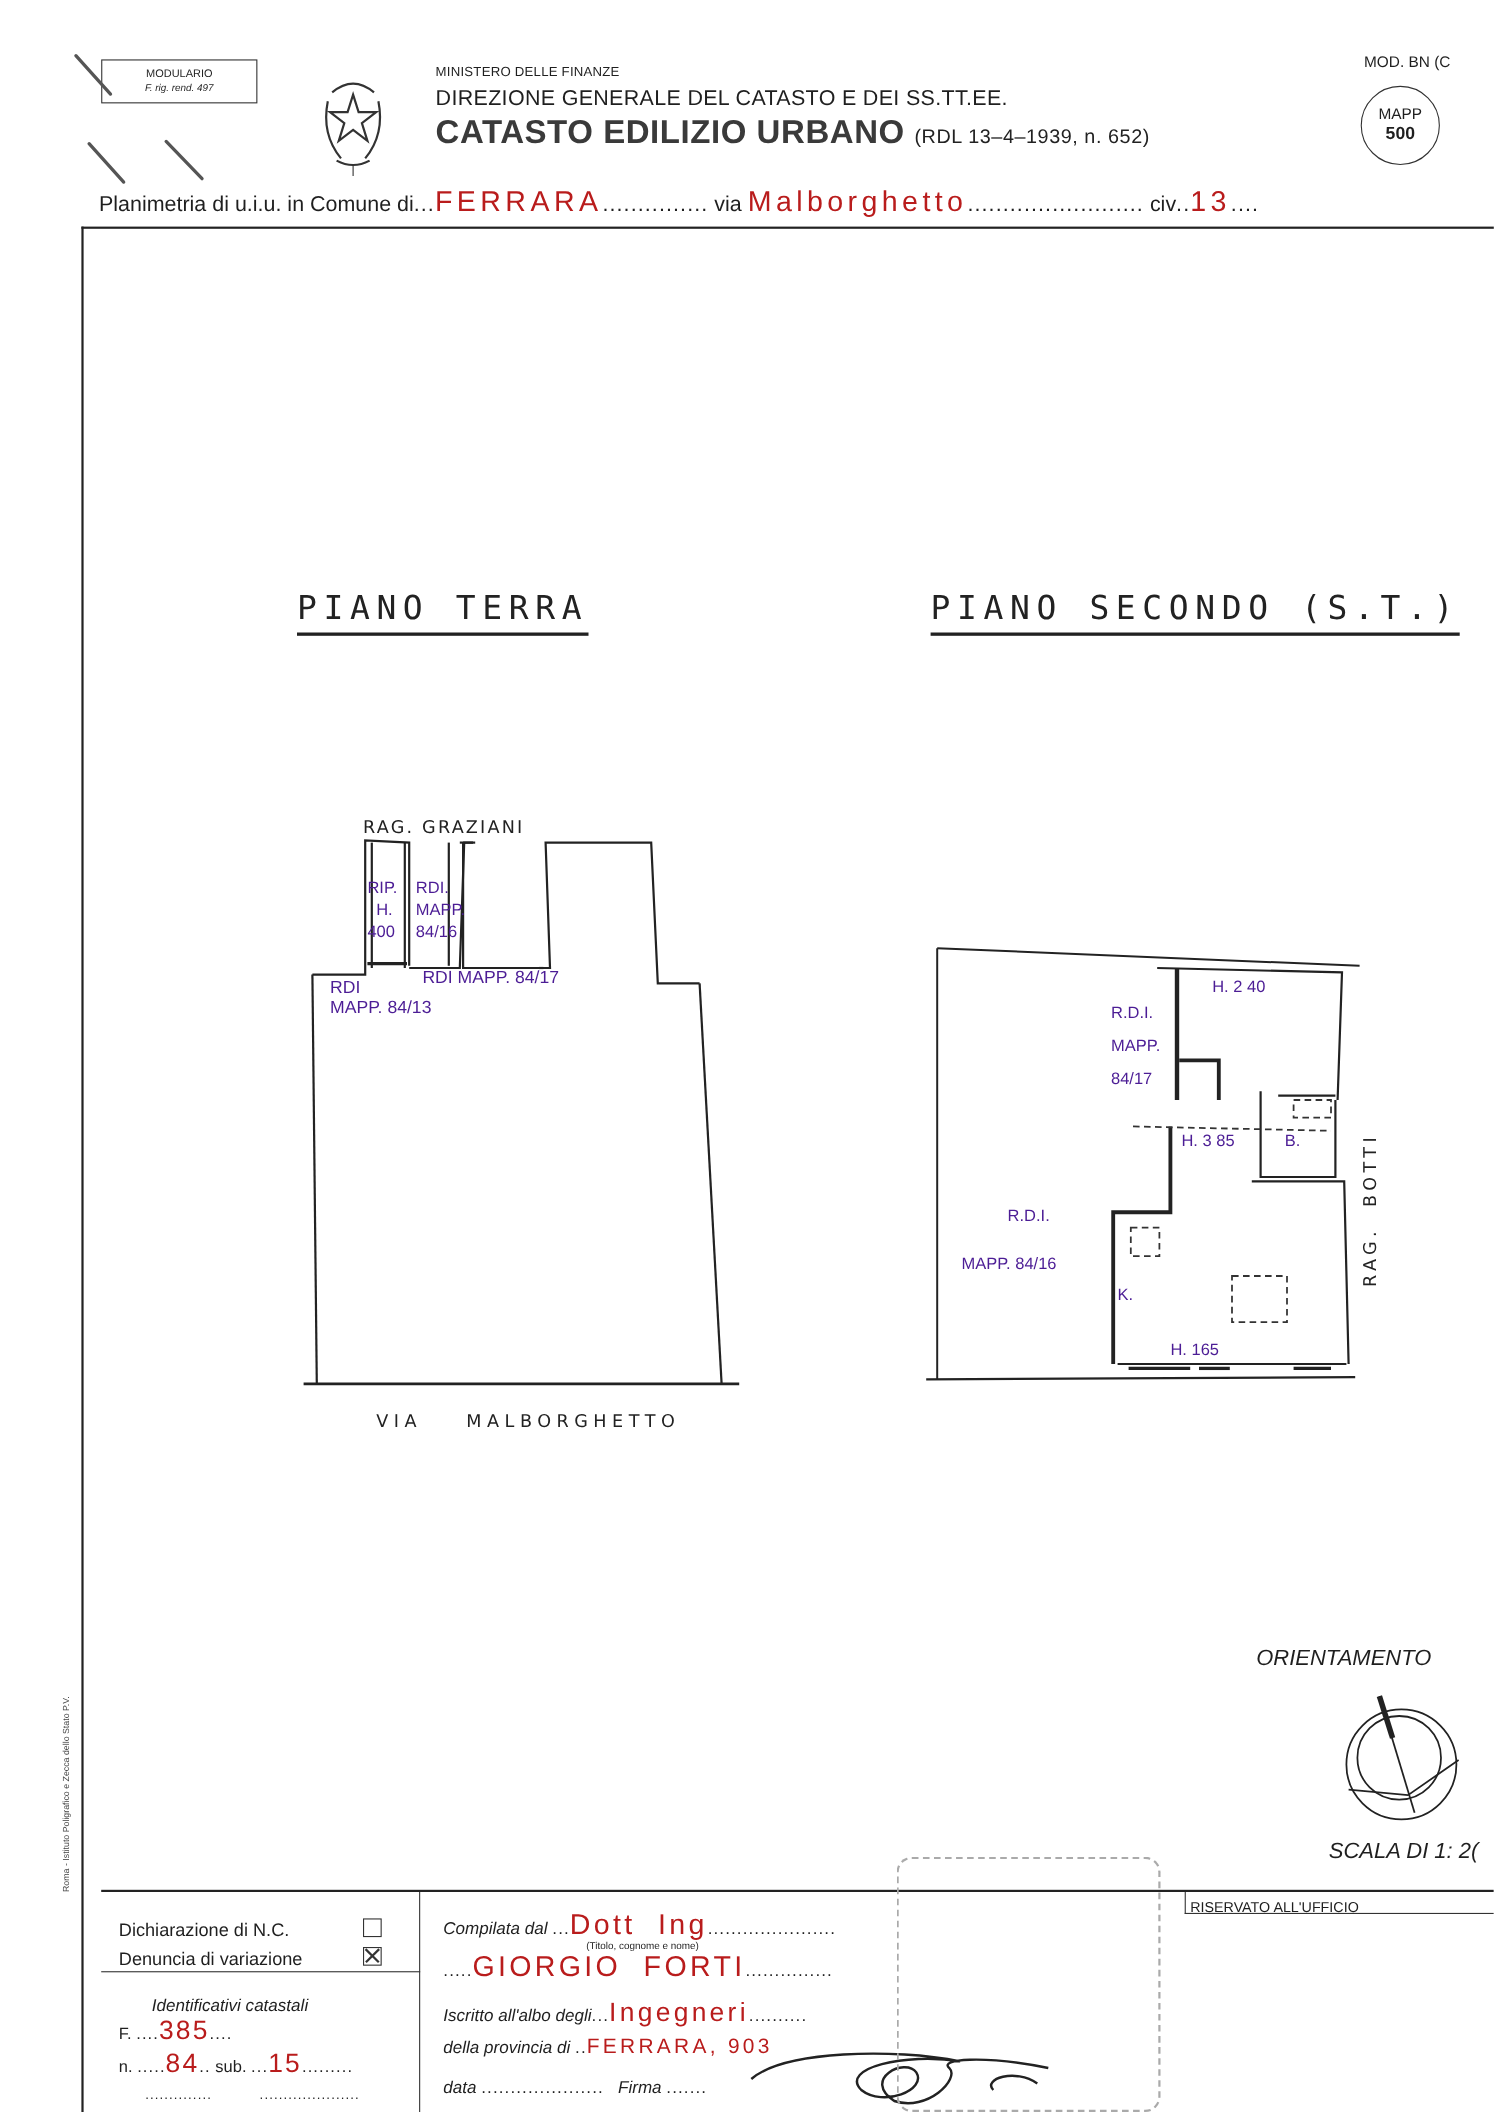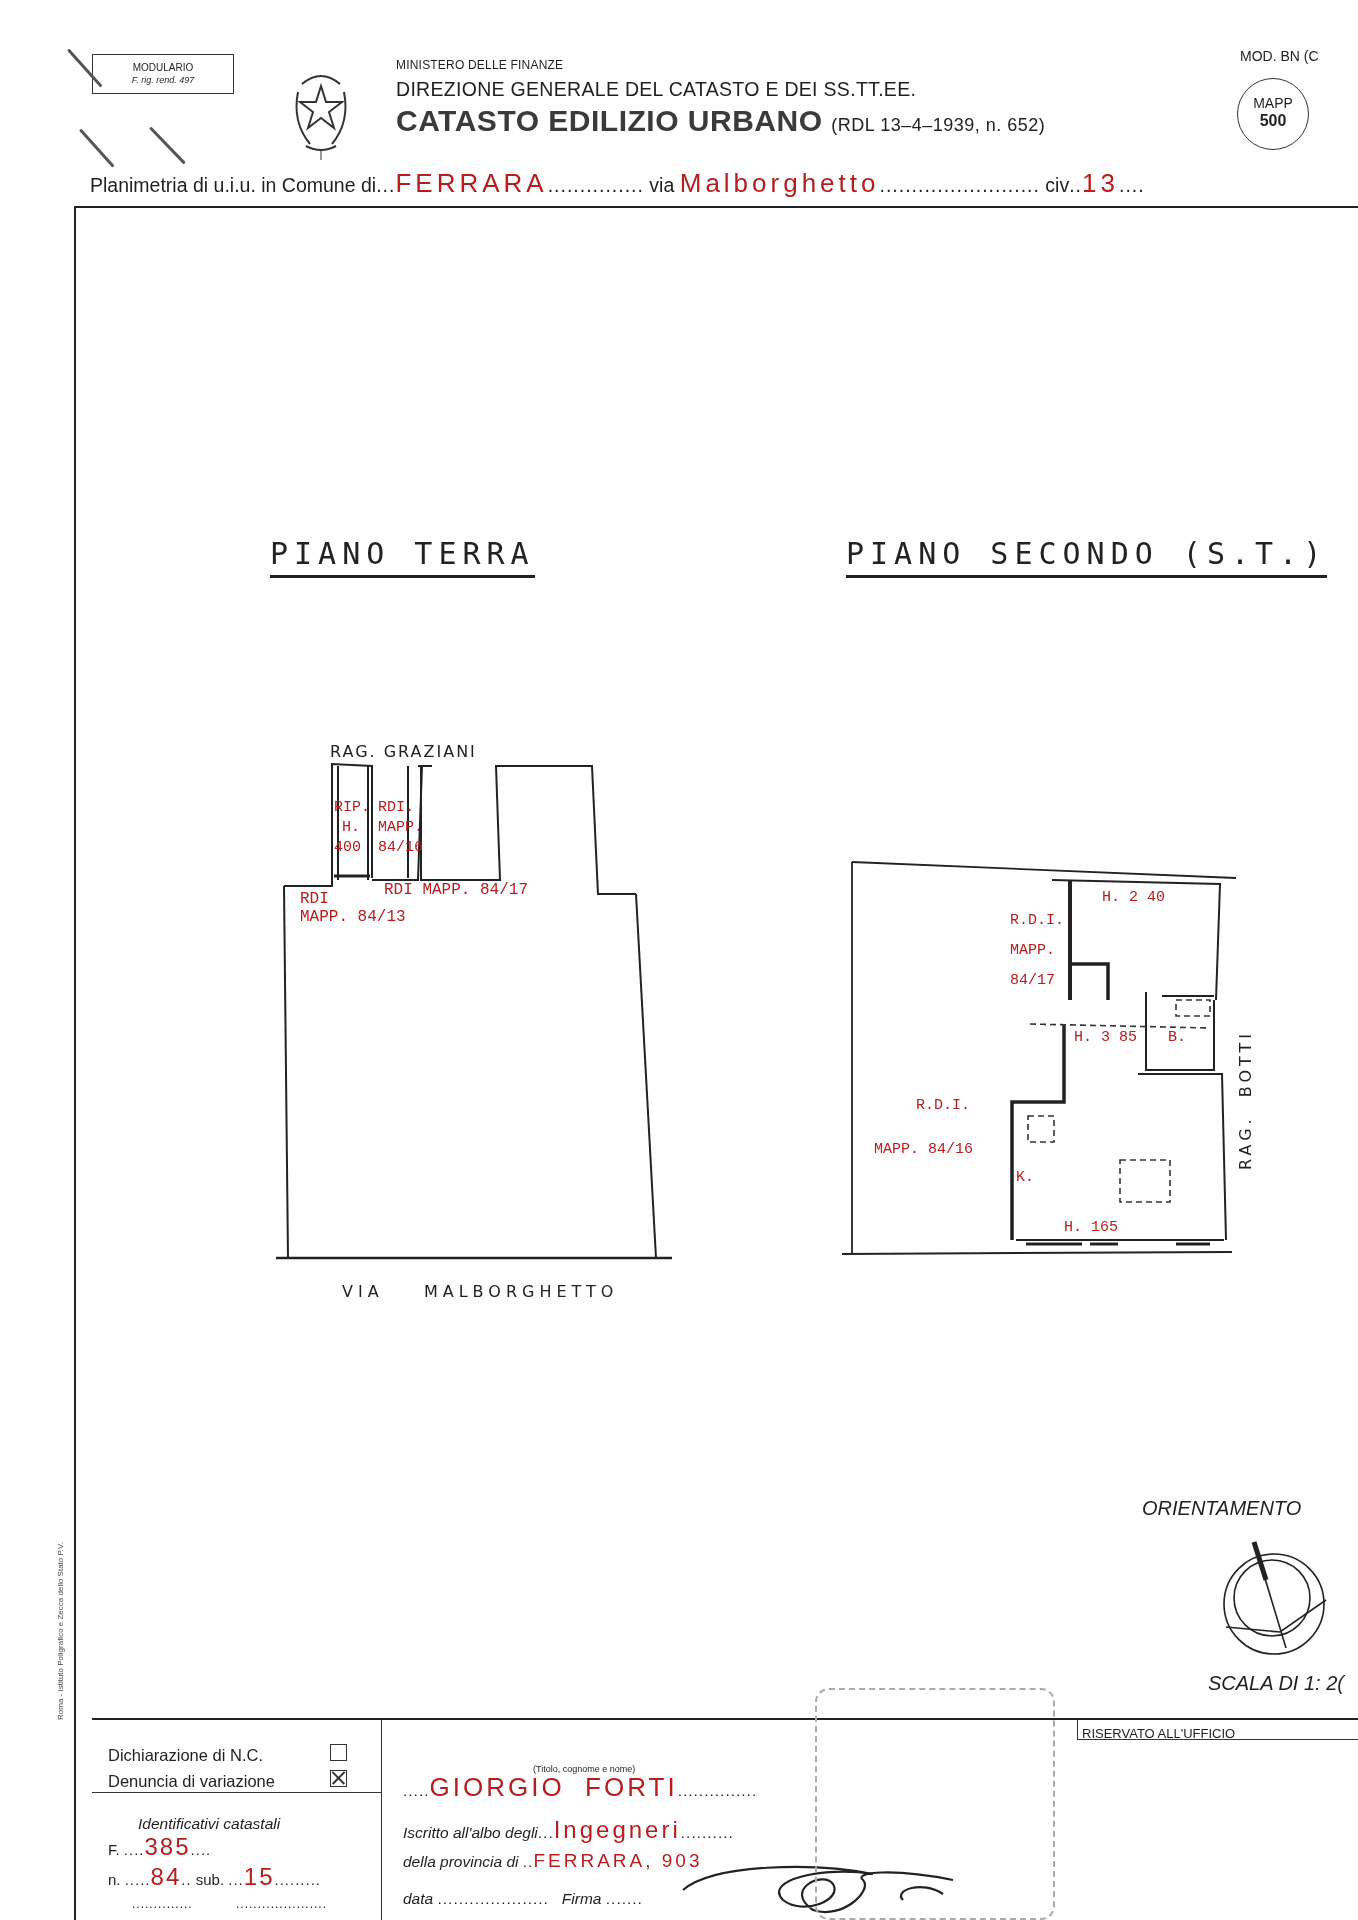--- a/index.html
+++ b/index.html
@@ -17,21 +17,21 @@
   .modbn { left: 1240px; top: 48px; font-size: 14px; }
   .lire { left: 1237px; top: 78px; width: 72px; height: 72px; border: 1.5px solid #333; border-radius: 50%;
           box-sizing: border-box; text-align: center; font-size: 14px; line-height: 18px; padding-top: 15px; }
   .lire b { font-size: 16px; }
   .planline { left: 90px; top: 168px; font-size: 19.5px; white-space: nowrap; }
   .hand { font-family: Liberation Sans, sans-serif; font-size: 26px; letter-spacing: 4px; color: #b91c1c; }
   .dots { letter-spacing: 1px; }
   .frame { left: 74px; top: 206px; width: 1300px; height: 1720px; border-left: 2px solid #222; border-top: 2px solid #222; box-sizing: border-box; }
   .title-ul { font-family: "DejaVu Sans Mono", monospace; font-size: 30px; letter-spacing: 6px; border-bottom: 3px solid #222; padding-bottom: 4px; color: #222; }
   .lbl { font-family: "DejaVu Sans", sans-serif; font-size: 16px; letter-spacing: 2px; color: #222; }
-  .lbl-s { font-family: Liberation Mono, monospace; font-size: 15px; color: #b91c1c; line-height: 20px; }
+  .lbl-s { font-family: Liberation Sans, sans-serif; font-size: 15px; color: #4c1d95; line-height: 20px; }
   svg.plan { position: absolute; left: 0; top: 0; }
   .orient { left: 1142px; top: 1497px; font-style: italic; font-size: 20px; }
   .scala { left: 1208px; top: 1672px; font-style: italic; font-size: 20px; }
   .footer-line { left: 92px; top: 1718px; width: 1266px; height: 0; border-top: 2.5px solid #222; }
   .box1 { left: 92px; top: 1720px; width: 290px; height: 200px; border-right: 1.5px solid #333; box-sizing: border-box; }
   .box1 .row { font-size: 16.5px; position: absolute; left: 16px; }
   .chk { position: absolute; width: 17px; height: 17px; border: 1.5px solid #333; box-sizing: border-box; left: 238px; }
   .chk.x::before, .chk.x::after { content: ""; position: absolute; left: -1px; top: 6px; width: 17px; height: 1.5px; background: #333; }
   .chk.x::before { transform: rotate(45deg); } .chk.x::after { transform: rotate(-45deg); }
   .idbox { position: absolute; left: 0; top: 72px; width: 290px; height: 128px; border-top: 1.5px solid #333; }
@@ -191,20 +191,24 @@
       <span>n.</span>
       <span class="dots">.....</span><span class="hand" style="font-size:24px;letter-spacing:2px;">84</span><span class="dots">..</span>
       <span>sub.</span>
       <span class="dots">...</span><span class="hand" style="font-size:24px;letter-spacing:2px;">15</span><span class="dots">.........</span>
     </div>
     <div style="position:absolute;left:40px;top:104px;font-size:12px;" class="dots">..............&nbsp;&nbsp;&nbsp;&nbsp;&nbsp;&nbsp;&nbsp;&nbsp;&nbsp;&nbsp;.....................</div>
   </div>
 </div>
 
 <div class="abs box2">
+  <div class="row" style="top:14px;">
+    <span class="it">Compilata dal</span>
+    <span class="dots">...</span><span class="hand" style="font-size:26px;letter-spacing:3px;white-space:pre;">Dott  Ing</span><span class="dots">......................</span>
+  </div>
   <div class="row" style="top:44px;left:150px;font-size:9px;">(Titolo, cognome e nome)</div>
   <div class="row" style="top:52px;">
     <span class="dots">.....</span><span class="hand" style="font-size:26px;letter-spacing:3px;white-space:pre;">GIORGIO  FORTI</span><span class="dots">...............</span>
   </div>
   <div class="row" style="top:96px;">
     <span class="it">Iscritto all'albo degli</span><span class="dots">...</span><span class="hand" style="font-size:24px;letter-spacing:3px;">Ingegneri</span><span class="dots">..........</span>
   </div>
   <div class="row" style="top:130px;">
     <span class="it">della provincia di</span>
     <span class="dots">..</span><span class="hand" style="font-size:19px;letter-spacing:3px;">FERRARA, 903</span>

